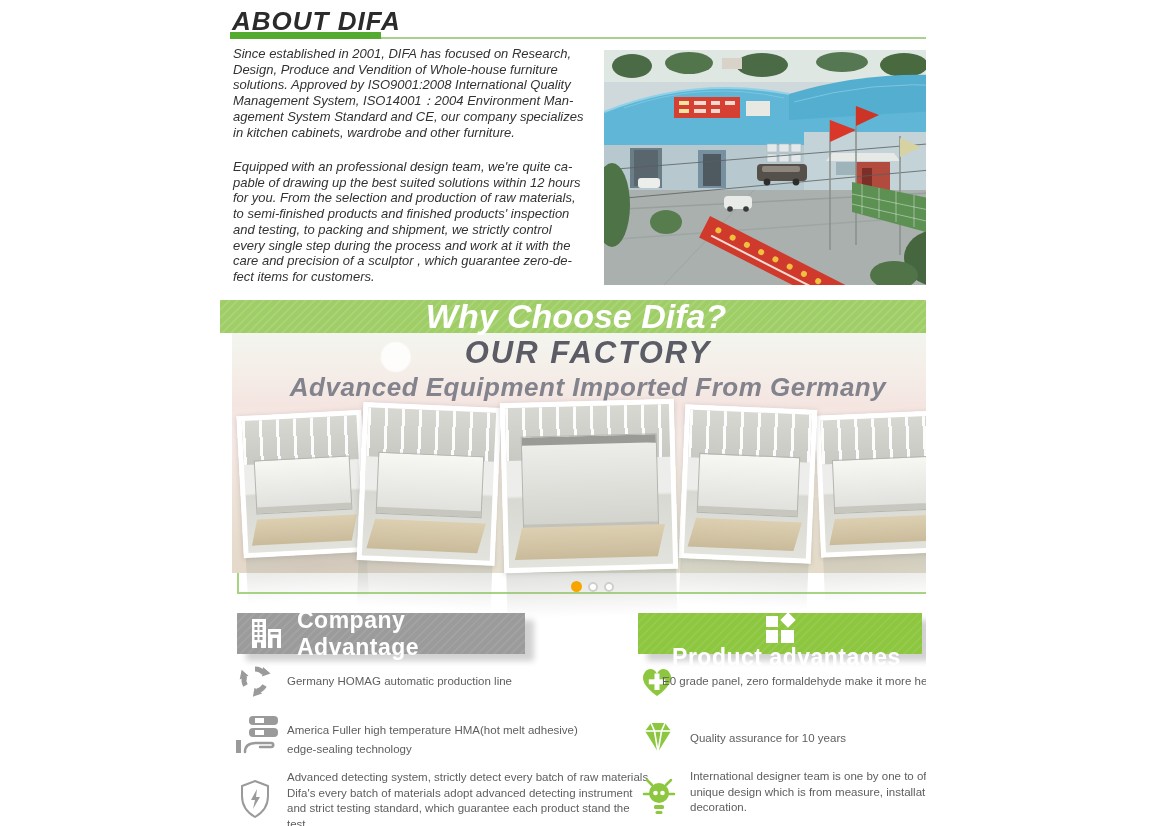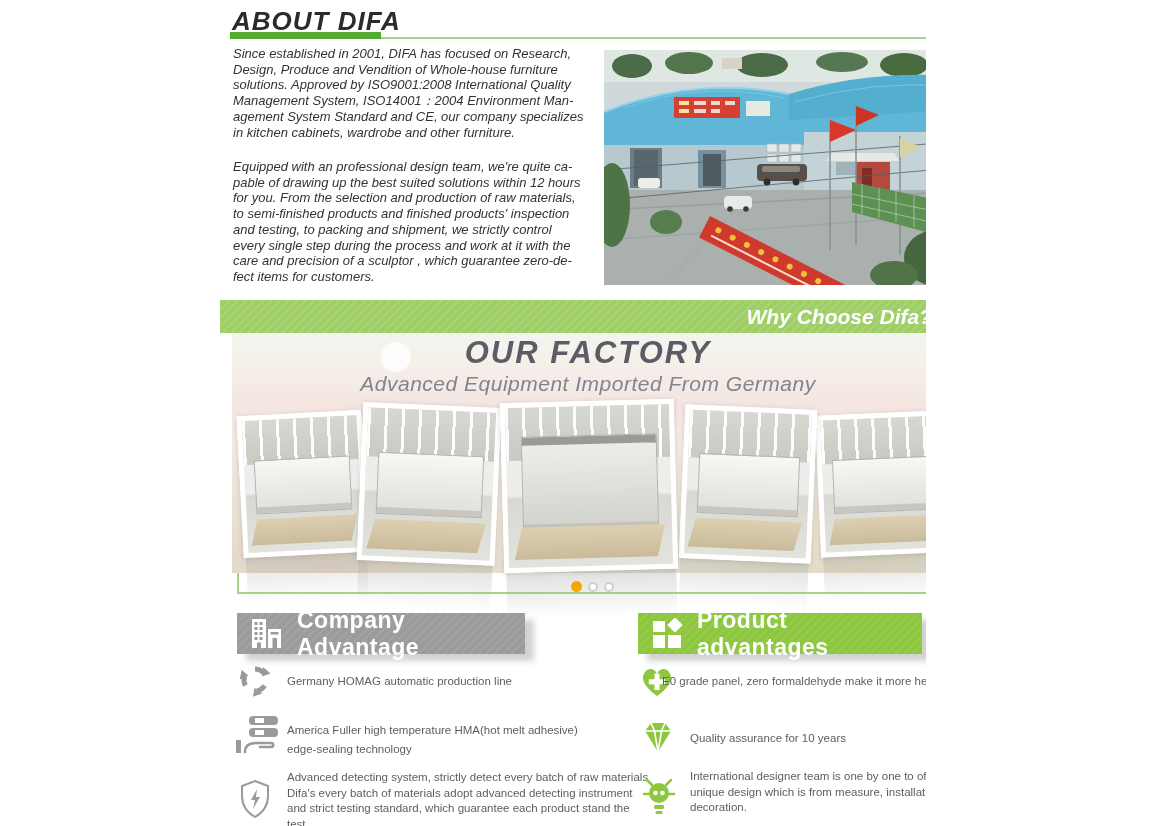--- a/index.html
+++ b/index.html
@@ -23,43 +23,43 @@
   }
   .p1 { top:46px; }
   .p2 { top:159px; }
   .hero-photo { position:absolute; left:604px; top:50px; width:348px; height:235px; overflow:hidden; }
 
   
   .banner {
     position:absolute; left:220px; top:300px; width:712px; height:33px; z-index:3;
     background:#9fce67;
     background-image:repeating-linear-gradient(135deg, rgba(255,255,255,0.10) 0 2px, rgba(255,255,255,0) 2px 6px);
-    color:#fff; font-style:italic; font-weight:600; font-size:21px;
-    text-align:right; line-height:33px;
+    color:#fff; font-style:italic; font-weight:600; font-size:34px;
+    text-align:center; line-height:33px;
   }
   .frame {
     position:absolute; left:237px; top:337px; width:709px; height:253px;
     border:2px solid #a8d482; z-index:0; background:#fff;
   }
   .showcase {
     position:absolute; left:220px; top:333px; width:712px; height:240px; z-index:2;
     background:
       radial-gradient(circle at 23% 10%, rgba(255,255,255,0.85) 0 14px, rgba(255,255,255,0) 16px),
       radial-gradient(ellipse at 12% 97%, rgba(205,110,100,0.22), rgba(205,110,100,0) 42%),
       radial-gradient(ellipse at 88% 97%, rgba(205,130,100,0.20), rgba(205,130,100,0) 42%),
       linear-gradient(180deg, #f3f5ef 0%, #f5eee8 16%, #f4e5e1 30%, #f7ece7 46%, #f3eee5 62%, #edf1e3 82%, #e9efdf 100%);
     margin-left: 12px;
   }
   .factory-title {
     position:absolute; left:0; right:0; top:2px; text-align:center;
     font-style:italic; font-weight:bold; font-size:31px; letter-spacing:2px; color:#5c5c66;
   }
   .factory-sub {
     position:absolute; left:0; right:0; top:39px; text-align:center;
-    font-style:italic; font-weight:normal; font-size:21px; letter-spacing:0.5px; color:#83838d;
+    font-style:italic; font-weight:bold; font-size:26px; letter-spacing:0.5px; color:#83838d;
   }
   .ph { position:absolute; }
   .ph-img {
     position:relative; width:100%; height:100%;
     border:5px solid #fff; box-sizing:border-box;
     background:linear-gradient(180deg,#ededeb 55%, #d9d9d3 57%, #e3e3de 100%);
     box-shadow:0 1px 5px rgba(90,90,90,0.25);
     overflow:hidden;
   }
   .ph::after {
@@ -98,21 +98,21 @@
 
   
   .adv-header {
     position:absolute; top:613px; height:41px; z-index:1;
     display:flex; align-items:center; padding-left:13px; box-sizing:border-box;
     color:#fff; font-weight:bold; font-size:23px; letter-spacing:0.5px;
     background-image:repeating-linear-gradient(135deg, rgba(255,255,255,0.07) 0 2px, rgba(255,255,255,0) 2px 6px);
     box-shadow:9px 7px 6px rgba(0,0,0,0.18);
   }
   .hdr-company { left:237px; width:288px; background-color:#9b9b9b; }
-  .hdr-product { left:638px; width:284px; background-color:#8dc63f; }
+  .hdr-product { left:638px; width:284px; background-color:#8dc63f;flex-direction:column; }
   .adv-header .hdr-icon { margin-right:13px; display:flex; }
   .it-icon { position:absolute; }
   .it-text {
     position:absolute; font-size:11.5px; line-height:15.5px; color:#5e5e5e;
     white-space:pre-line;
   }
   .lt1 { left:287px; top:674px; width:400px; }
   .lt2 { left:287px; top:721px; width:400px; line-height:19px; }
   .lt3 { left:287px; top:770px; width:395px; }
   .rt1 { left:662px; top:674px; width:340px; }

